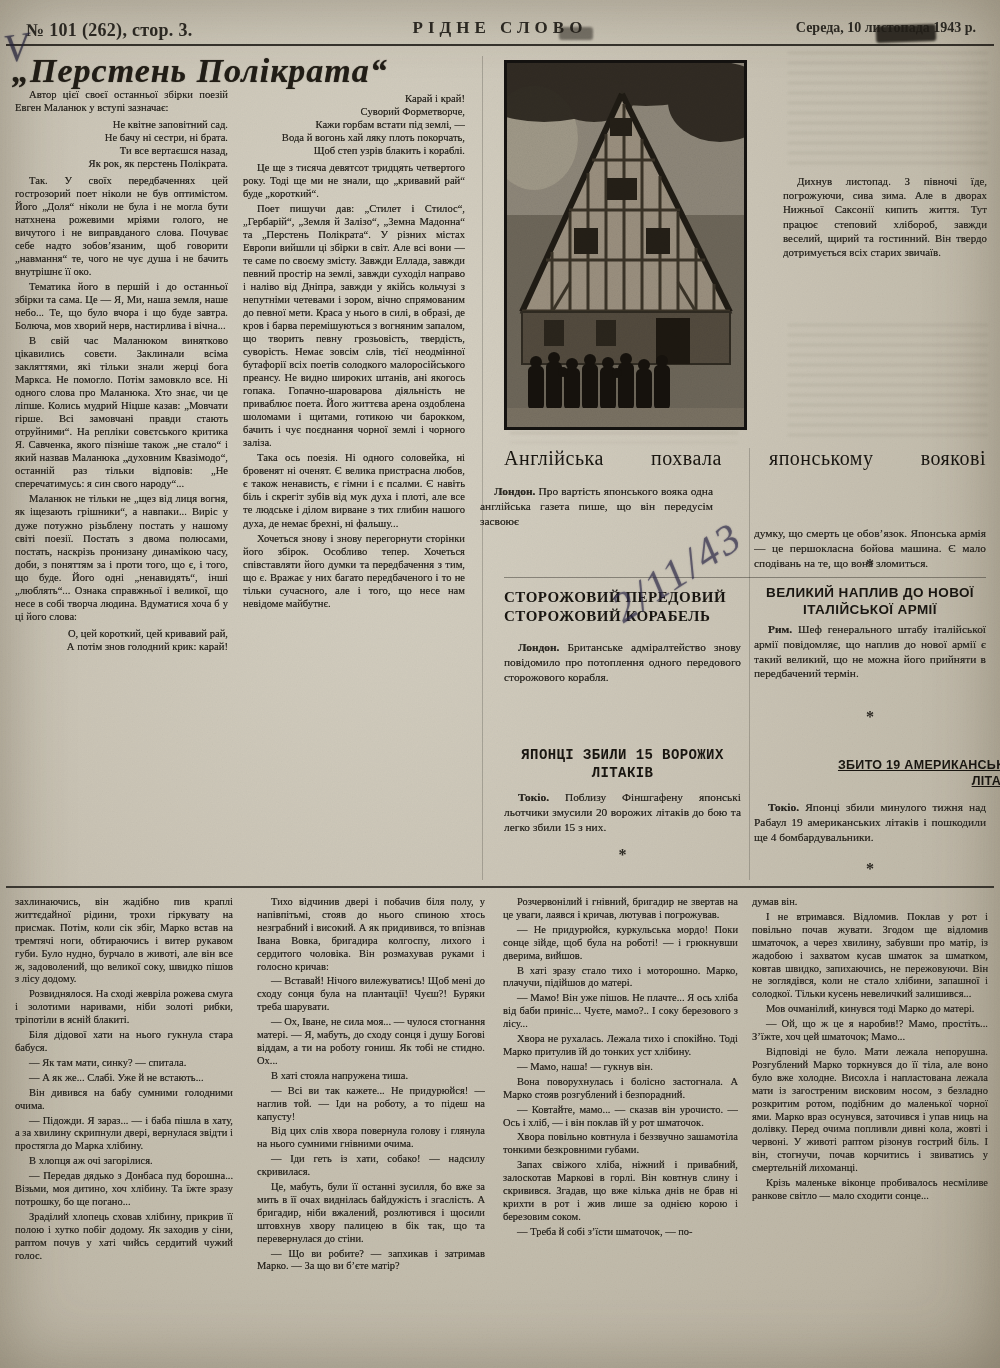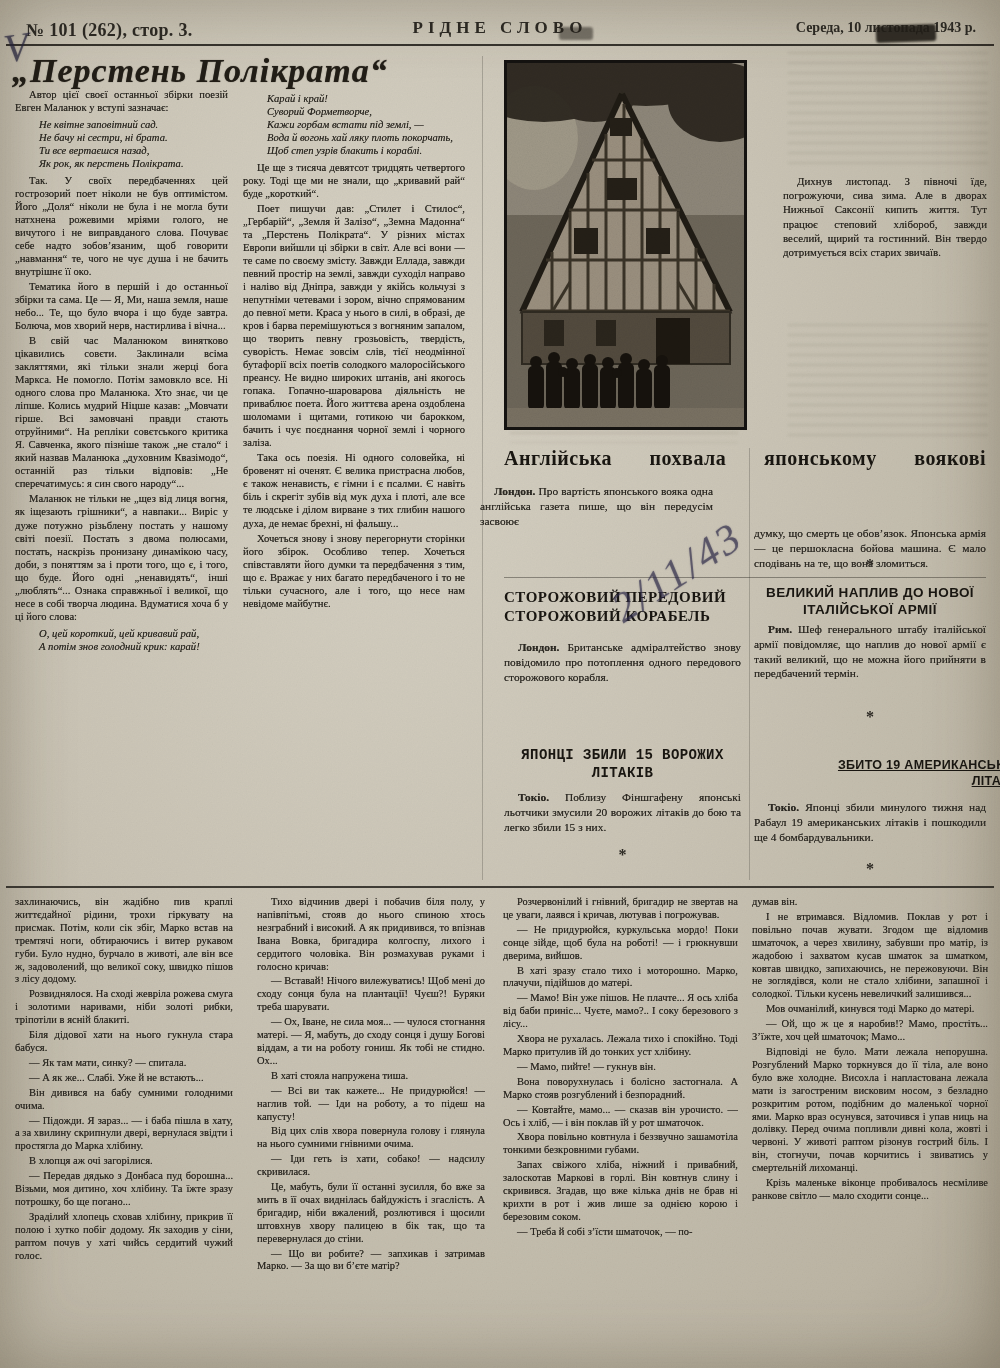--- a/index.html
+++ b/index.html
@@ -34,42 +34,42 @@
   
   .lead-title{
     position:absolute; left:12px; top:52px; width:458px; 
     font-size:34px; font-weight:bold; font-style:italic; letter-spacing:1px; color:#211d16;
     text-shadow:0 0 1px rgba(33,29,22,.7);
   }
   .col{ position:absolute; text-align:justify; overflow:hidden;
         text-shadow:0 0 .6px rgba(43,40,34,.75); }
   .col p.para{ text-indent:14px; margin:0 0 2px 0; white-space:pre-line; }
   .col p.para.cont{ text-indent:0; }
-  .col p.verse{ margin:4px 0 4px 24px; white-space:pre-line; text-indent:0; text-align:left;font-style:italic; }
+  .col p.verse{ margin:4px 0 4px 24px; white-space:pre-line; text-indent:0; text-align:right; }
   .lead-col{ top:88px; height:780px; font-size:10.6px; line-height:1.23; }
   .lead-col1{ left:15px;  width:213px; }
   .lead-col2{ left:243px; width:222px; }
 
   
   .photo{ position:absolute; left:504px; top:60px; width:243px; height:370px; }
   .photo svg{ display:block; }
 
   
   .mini-col{ left:783px; top:174px; width:204px; height:150px; font-size:10.9px; line-height:1.3; }
 
   
   .bleed{ position:absolute; filter:blur(1.6px); opacity:.55;
     background:repeating-linear-gradient(180deg, rgba(75,68,54,.22) 0px, rgba(75,68,54,.22) 2.5px, rgba(0,0,0,0) 2.5px, rgba(0,0,0,0) 10px); }
   .bleed-1{ left:788px; top:52px;  width:200px; height:112px; }
   .bleed-2{ left:788px; top:324px; width:200px; height:116px; }
   .bleed-3{ left:510px; top:432px; width:228px; height:11px; }
 
   
   .h-praise{ position:absolute; left:504px; top:447px; width:482px;
-    font-size:20px; font-weight:bold; color:#191611;
+    font-size:20px; font-weight:normal; color:#191611;
     text-align:justify; text-align-last:justify; letter-spacing:.5px;}
   .news-col{ top:484px; height:92px; font-size:11.4px; line-height:1.3; }
   .news-col1{ left:480px; width:233px; }
   .news-col2{ left:754px; width:232px;margin-top:42px; }
   .h-news{ position:absolute; font-weight:bold; color:#191611; line-height:1.25; }
   .h-sunk{ left:504px; top:588px; width:237px; font-size:15px; text-align:left; letter-spacing:.5px;}
   .h-italy{ left:754px; top:585px; width:232px; font-size:13.5px; text-align:center;
             font-family:"Liberation Sans","DejaVu Sans",sans-serif; letter-spacing:.4px;}
   .h-japan{ left:504px; top:747px; width:237px; font-size:14px; text-align:center;
             font-family:Liberation Mono, monospace; letter-spacing:.4px;}
@@ -281,21 +281,21 @@
       <p class="para">— Іди геть із хати, собако! — надсилу скривилася.</p>
       <p class="para">Це, мабуть, були її останні зусилля, бо вже за мить в її очах виднілась байдужість і згаслість. А бригадир, ніби вжалений, розлютився і щосили штовхнув хвору палицею в бік так, що та перевернулася до стіни.</p>
       <p class="para">— Що ви робите? — запхикав і затримав Марко. — За що ви б’єте матір?</p>
     </div>
   <div class="col story-col story-col3">
       <p class="para">Розчервонілий і гнівний, бригадир не звертав на це уваги, лаявся і кричав, лютував і погрожував.</p>
       <p class="para">— Не придурюйся, куркульська мордо! Поки сонце зійде, щоб була на роботі! — і грюкнувши дверима, вийшов.</p>
       <p class="para">В хаті зразу стало тихо і моторошно. Марко, плачучи, підійшов до матері.</p>
       <p class="para">— Мамо! Він уже пішов. Не плачте... Я ось хліба від баби приніс... Чуєте, мамо?.. І соку березового з лісу...</p>
       <p class="para">Хвора не рухалась. Лежала тихо і спокійно. Тоді Марко притулив їй до тонких уст хлібину.</p>
-      <p class="para">— Мамо, пийте! — гукнув він.</p>
+      <p class="para">— Мамо, наша! — гукнув він.</p>
       <p class="para">Вона поворухнулась і болісно застогнала. А Марко стояв розгублений і безпорадний.</p>
       <p class="para">— Ковтайте, мамо... — сказав він урочисто. — Ось і хліб, — і він поклав їй у рот шматочок.</p>
       <p class="para">Хвора повільно ковтнула і беззвучно зашамотіла тонкими безкровними губами.</p>
       <p class="para">Запах свіжого хліба, ніжний і привабний, залоскотав Маркові в горлі. Він ковтнув слину і скривився. Згадав, що вже кілька днів не брав ні крихти в рот і жив лише за однією корою і березовим соком.</p>
       <p class="para">— Треба й собі з’їсти шматочок, — по-</p>
     </div>
   <div class="col story-col story-col4">
       <p class="para cont">думав він.</p>
       <p class="para">І не втримався. Відломив. Поклав у рот і повільно почав жувати. Згодом ще відломив шматочок, а через хвилину, забувши про матір, із жадобою і захватом кусав шматок за шматком, ковтав швидко, запихаючись, не пережовуючи. Він не зоглядівся, коли не стало хлібини, запашної і солодкої. Тільки кусень невеличкий залишився...</p>
       <p class="para">Мов очманілий, кинувся тоді Марко до матері.</p>

